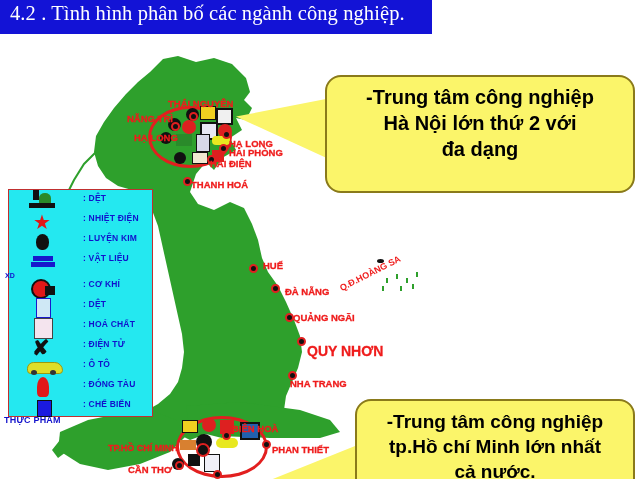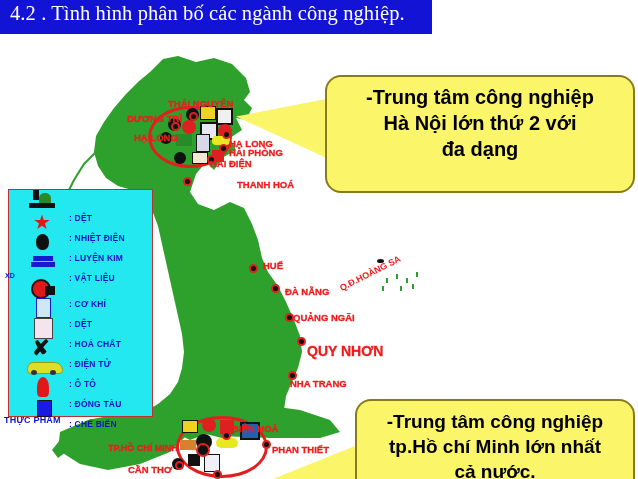--- a/index.html
+++ b/index.html
@@ -21,23 +21,23 @@
      border:2px solid #e02020;box-sizing:border-box;}
   .city-label{position:absolute;color:#ef1c1c;font-weight:bold;
      font-family:"Liberation Sans",sans-serif;white-space:nowrap;
      -webkit-text-stroke:0.3px #ef1c1c;}
 
   
   #legend-box{position:absolute;left:8px;top:155px;width:145px;height:228px;
      background:#24e8f0;border:1px solid #c03030;box-sizing:border-box;}
   .legend-row{position:absolute;left:0;width:145px;height:20px;}
   .legend-icon{position:absolute;left:14px;top:0;width:42px;height:20px;}
-  .legend-text{position:absolute;left:60px;top:1px;font-size:8.5px;
+  .legend-text{position:absolute;left:74px;top:1px;font-size:8.5px;
      font-weight:bold;color:#1111cc;letter-spacing:.2px;white-space:nowrap;
-     font-family:"Liberation Sans",sans-serif;margin-top:20px;}
+     font-family:"Liberation Sans",sans-serif;}
   #legend-foot{position:absolute;left:4px;top:381px;font-size:9px;
      font-weight:bold;color:#1111cc;letter-spacing:.2px;
      font-family:Liberation Sans, sans-serif;}
   #legend-xd{position:absolute;left:5px;top:238px;font-size:7px;
      font-weight:bold;color:#1111cc;}
 
   
   .callout{position:absolute;background:#fbf56a;border:2px solid #8a7a1a;
      border-radius:16px;box-sizing:border-box;z-index:6;}
   .callout-text{position:absolute;left:0;right:0;top:0;text-align:center;
@@ -146,30 +146,30 @@
     <div class="ic" style="left:180px;top:406px;width:16px;height:10px;background:#d88030;"></div>
     <div class="ic" style="left:188px;top:420px;width:12px;height:12px;background:#111;"></div>
     <div class="ic" style="left:204px;top:420px;width:14px;height:16px;background:#f0f0f8;border:1px solid #111;"></div>
     <div class="ic" style="left:172px;top:424px;width:12px;height:12px;background:#111;border-radius:50%;"></div>
   </div>
 
   <div id="city-layer">
       <div class="city-dot" style="left: 189px; top: 78px; width: 9px; height: 9px;"></div>
       <div class="city-label" style="left: 168px; top: 64px; font-size: 9.5px;">THÁI NGUYÊN</div>
       <div class="city-dot" style="left: 171px; top: 88px; width: 9px; height: 9px;"></div>
-      <div class="city-label" style="left: 127px; top: 79px; font-size: 9.5px;">DƯƠNG TRÌ</div>
+      <div class="city-label" style="left: 127px; top: 79px; font-size: 9.5px;">NẴNG TRÌ</div>
       <div class="city-dot" style="left: 222px; top: 96px; width: 9px; height: 9px;"></div>
       <div class="city-label" style="left: 229px; top: 104px; font-size: 9.5px;">HẠ LONG</div>
       <div class="city-dot" style="left: 219px; top: 110px; width: 9px; height: 9px;"></div>
       <div class="city-label" style="left: 229px; top: 113px; font-size: 9.5px;">HẢI PHÒNG</div>
       <div class="city-dot" style="left: 207px; top: 121px; width: 9px; height: 9px;"></div>
       <div class="city-label" style="left: 210px; top: 124px; font-size: 9.5px;">HẢI ĐIỆN</div>
       <div class="city-label" style="left: 134px; top: 98px; font-size: 9.5px;">HẠ LONG</div>
       <div class="city-dot" style="left: 183px; top: 143px; width: 9px; height: 9px;"></div>
-      <div class="city-label" style="left: 191px; top: 145px; font-size: 9.5px; margin-left: 46px;">THANH HOÁ</div>
+      <div class="city-label" style="left: 191px; top: 145px; font-size: 9.5px;">THANH HOÁ</div>
       <div class="city-dot" style="left: 249px; top: 230px; width: 9px; height: 9px;"></div>
       <div class="city-label" style="left: 263px; top: 226px; font-size: 9.5px;">HUẾ</div>
       <div class="city-dot" style="left: 271px; top: 250px; width: 9px; height: 9px;"></div>
       <div class="city-label" style="left: 285px; top: 252px; font-size: 9.5px;">ĐÀ NẴNG</div>
       <div class="city-dot" style="left: 285px; top: 279px; width: 9px; height: 9px;"></div>
       <div class="city-label" style="left: 293px; top: 278px; font-size: 9.5px;">QUẢNG NGÃI</div>
       <div class="city-dot" style="left: 297px; top: 303px; width: 9px; height: 9px;"></div>
       <div class="city-label" style="left: 307px; top: 309px; font-size: 14px;">QUY NHƠN</div>
       <div class="city-dot" style="left: 288px; top: 337px; width: 9px; height: 9px;"></div>
       <div class="city-label" style="left: 290px; top: 344px; font-size: 9.5px;">NHA TRANG</div>

